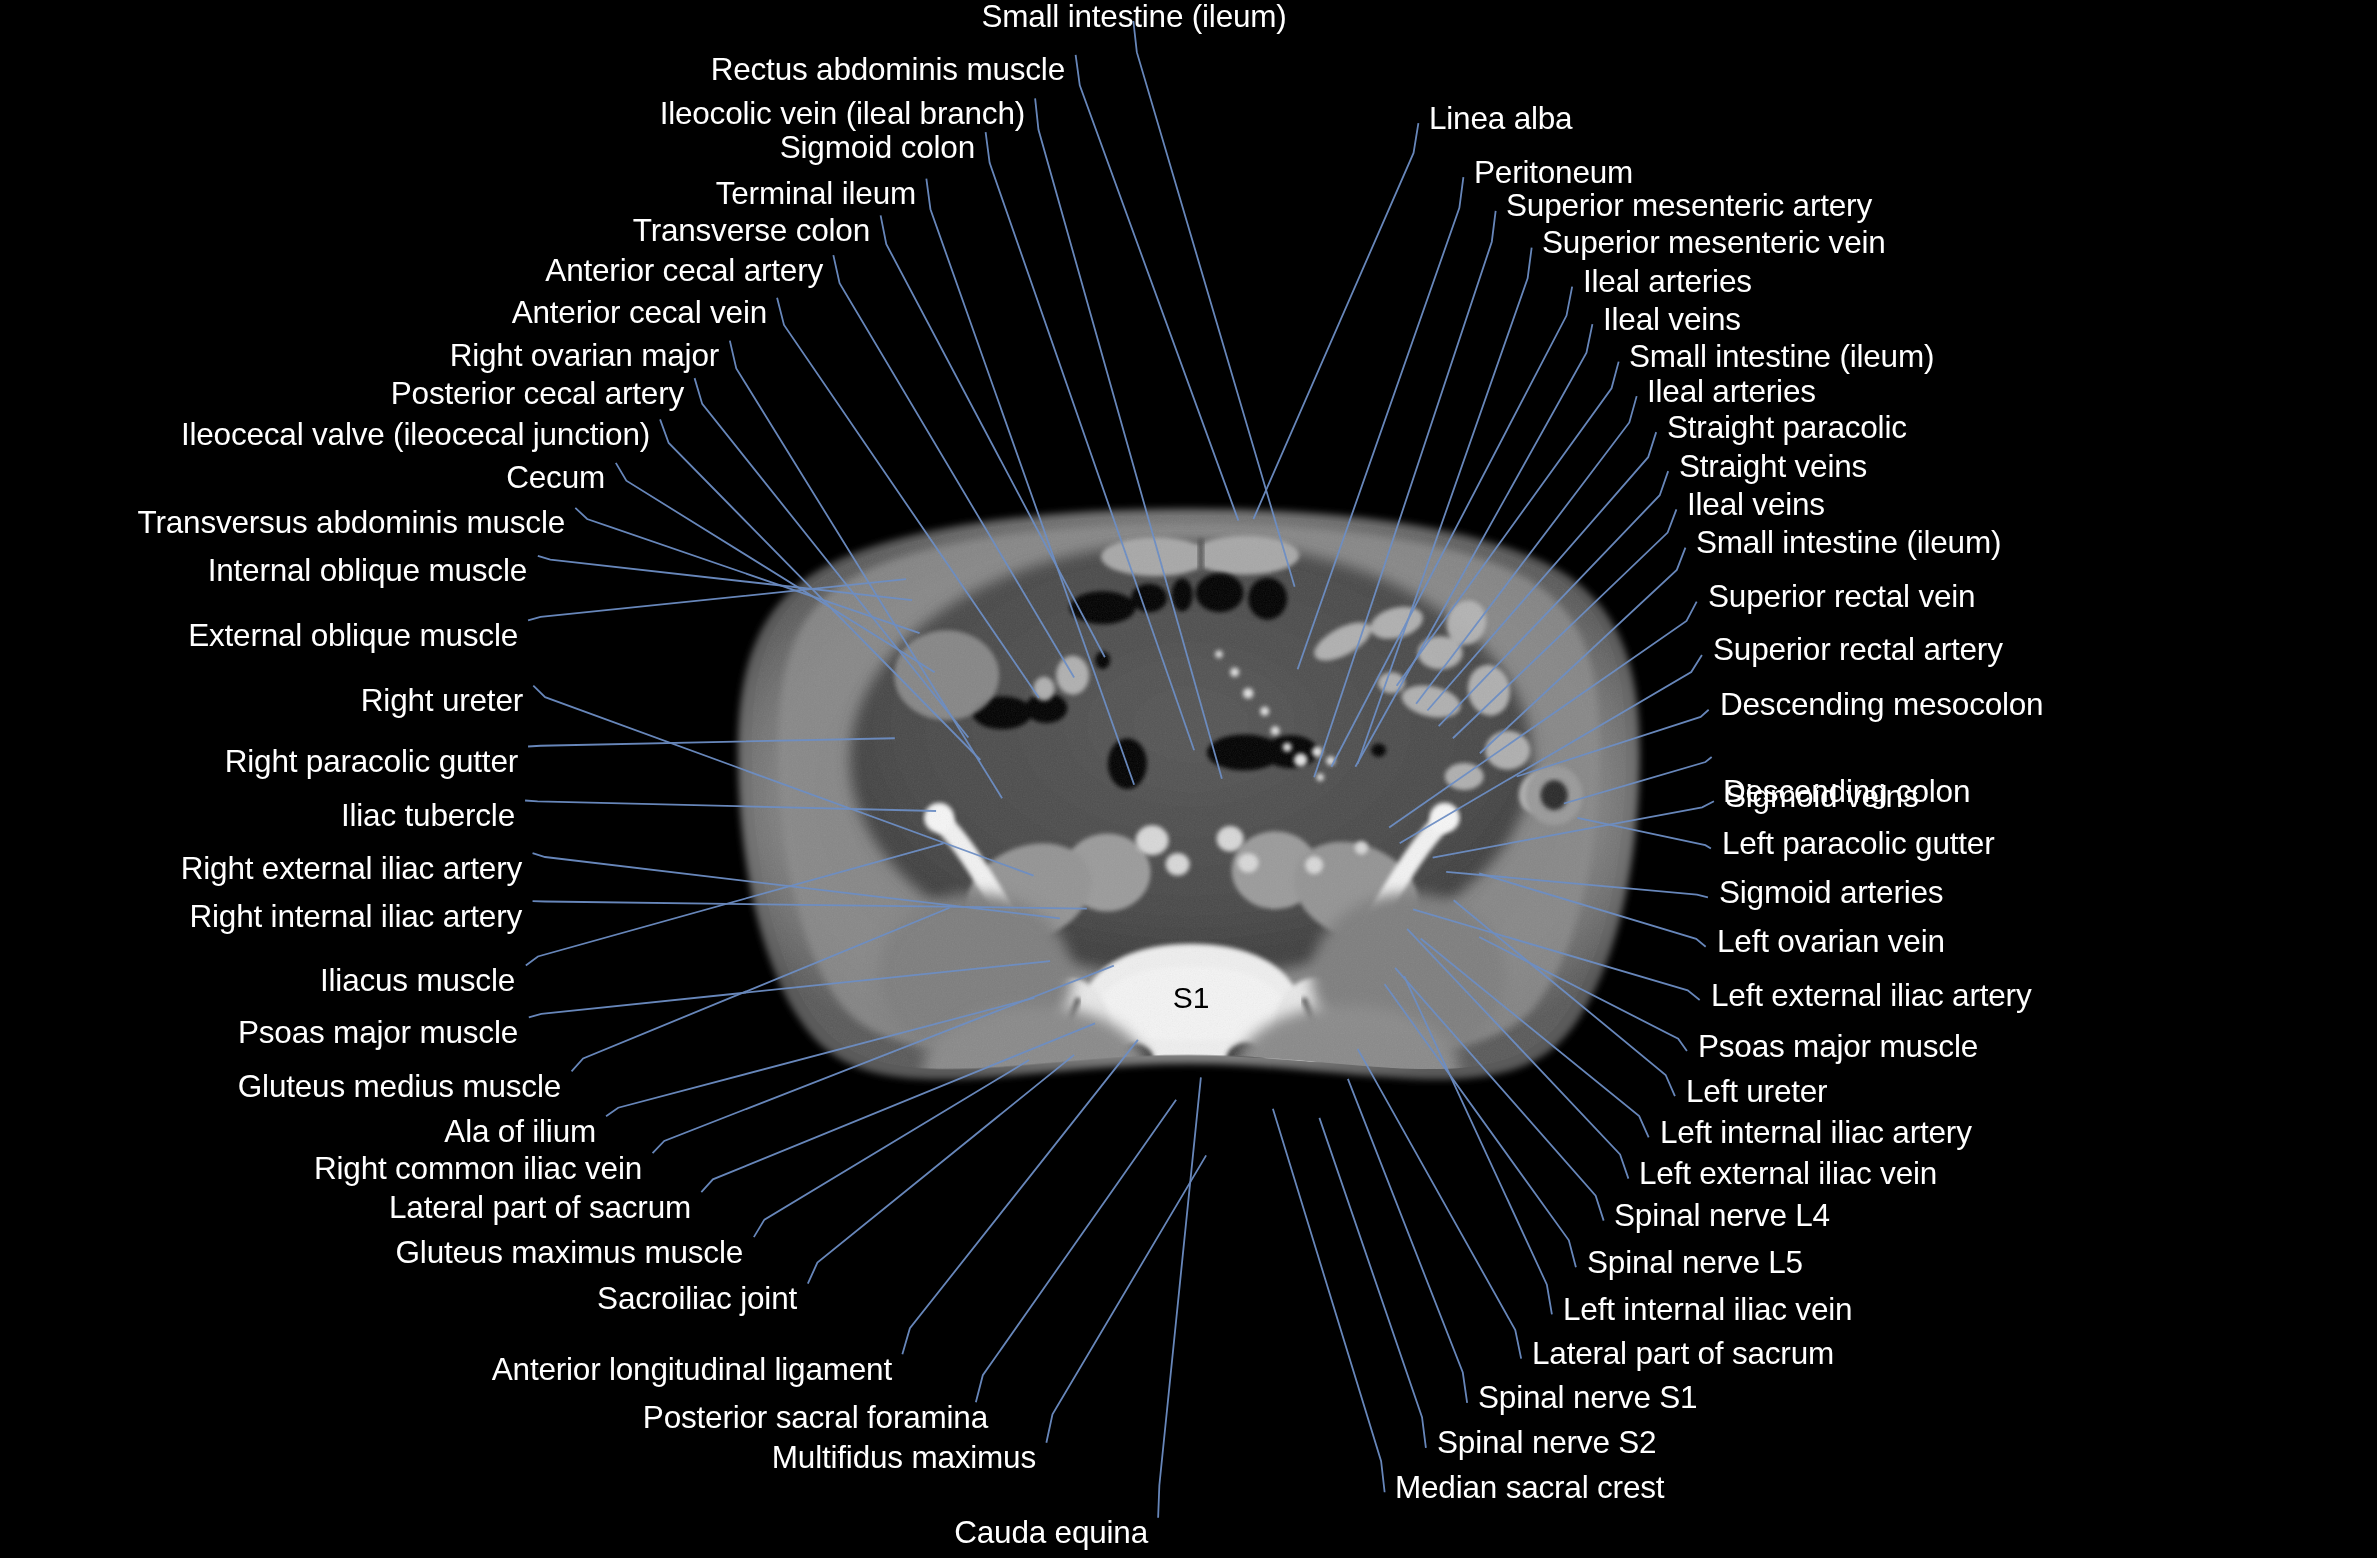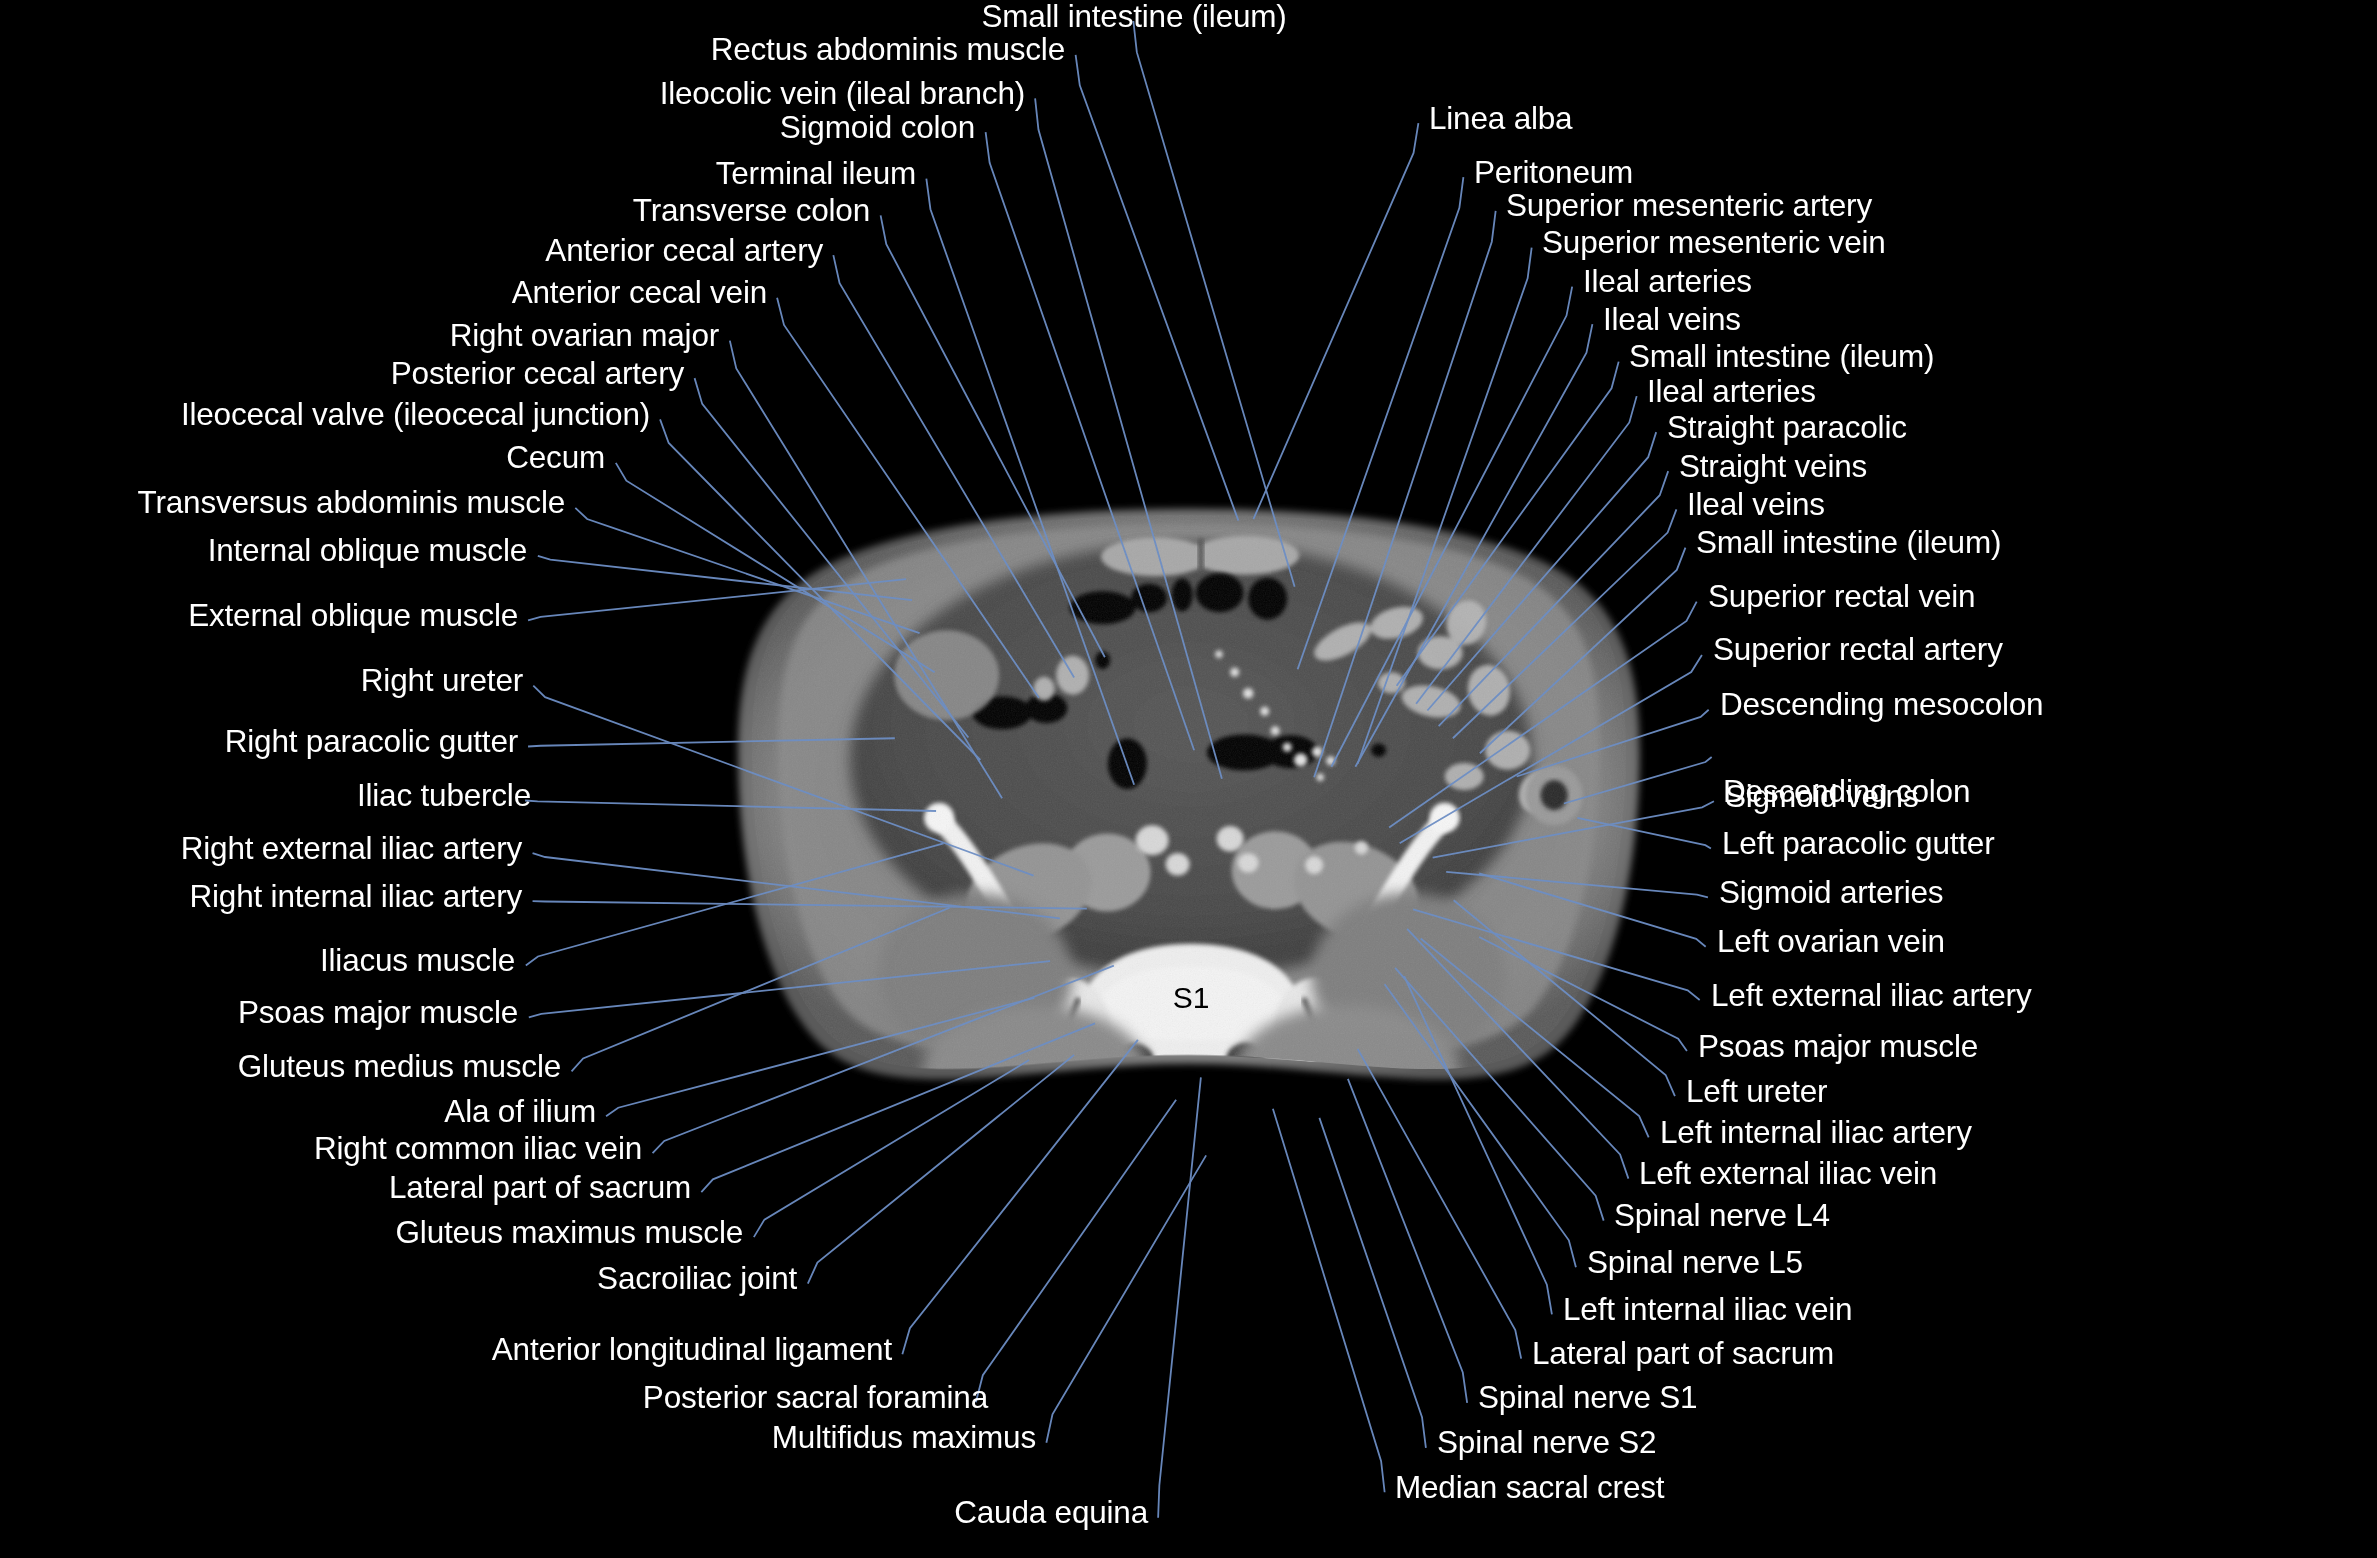--- a/index.html
+++ b/index.html
@@ -13,21 +13,21 @@
   #ct{position:absolute;left:0;top:0;width:2377px;height:1559px;}
   #lines{position:absolute;left:0;top:0;width:3169px;height:2078px;pointer-events:none;}
   .lbl{
     position:absolute;
     color:#ffffff;
     font-size:31.5px;
     line-height:31.5px;
     white-space:nowrap;
     letter-spacing:-0.2px;
   }
-  .lbl.r{transform:translate(-100%,-50%);}   
+  .lbl.r{transform:translate(-100%,-50%);margin-top:20px;}   
   .lbl.l{transform:translate(0,-50%);}       
   .lbl.c{transform:translate(-50%,-50%);}
   .ctlabel{
     position:absolute;
     color:#000;
     font-size:30px;
     transform:translate(-50%,-50%);
     white-space:nowrap;
   }
 </style>
@@ -298,21 +298,21 @@
       <div class="lbl r" style="left: 767px; top: 293px;">Anterior cecal vein</div>
       <div class="lbl r" style="left: 719px; top: 336px;">Right ovarian major</div>
       <div class="lbl r" style="left: 684px; top: 374px; text-align: center;">Posterior cecal artery</div>
       <div class="lbl r" style="left: 650px; top: 415px;">Ileocecal valve (ileocecal junction)</div>
       <div class="lbl r" style="left: 605px; top: 458px;">Cecum</div>
       <div class="lbl r" style="left: 565px; top: 503px;">Transversus abdominis muscle</div>
       <div class="lbl r" style="left: 527px; top: 551px;">Internal oblique muscle</div>
       <div class="lbl r" style="left: 518px; top: 616px;">External oblique muscle</div>
       <div class="lbl r" style="left: 523px; top: 681px;">Right ureter</div>
       <div class="lbl r" style="left: 518px; top: 742px;">Right paracolic gutter</div>
-      <div class="lbl r" style="left: 531px; top: 796px;">Iliac tubercle</div>
+      <div class="lbl r" style="left: 515px; top: 796px;">Iliac tubercle</div>
       <div class="lbl r" style="left: 522px; top: 849px;">Right external iliac artery</div>
       <div class="lbl r" style="left: 522px; top: 897px;">Right internal iliac artery</div>
       <div class="lbl r" style="left: 515px; top: 961px;">Iliacus muscle</div>
       <div class="lbl r" style="left: 518px; top: 1013px;">Psoas major muscle</div>
       <div class="lbl r" style="left: 561px; top: 1067px;">Gluteus medius muscle</div>
       <div class="lbl r" style="left: 596px; top: 1112px;">Ala of ilium</div>
       <div class="lbl r" style="left: 642px; top: 1149px;">Right common iliac vein</div>
       <div class="lbl r" style="left: 691px; top: 1188px;">Lateral part of sacrum</div>
       <div class="lbl r" style="left: 743px; top: 1233px;">Gluteus maximus muscle</div>
       <div class="lbl r" style="left: 797px; top: 1279px;">Sacroiliac joint</div>

